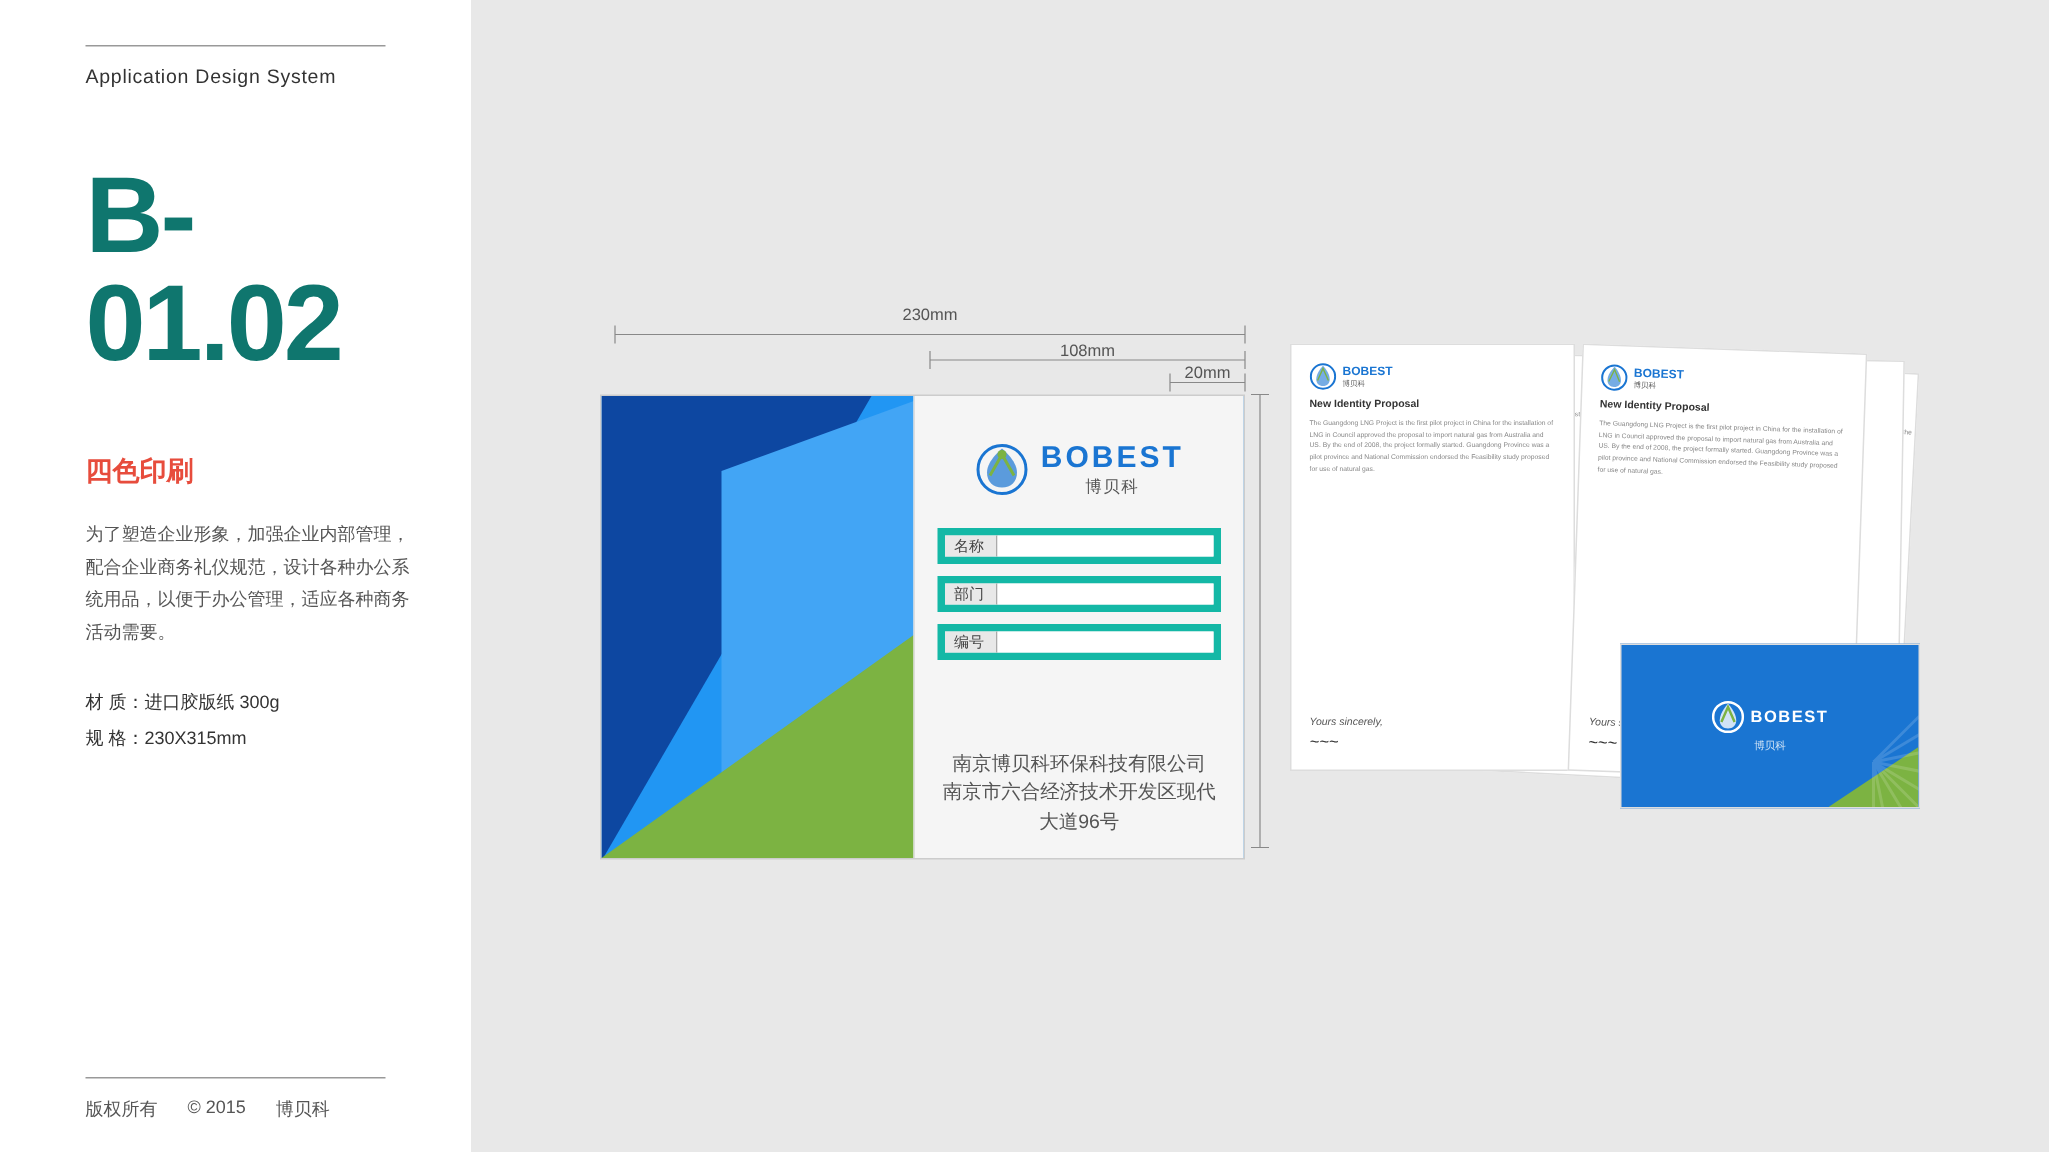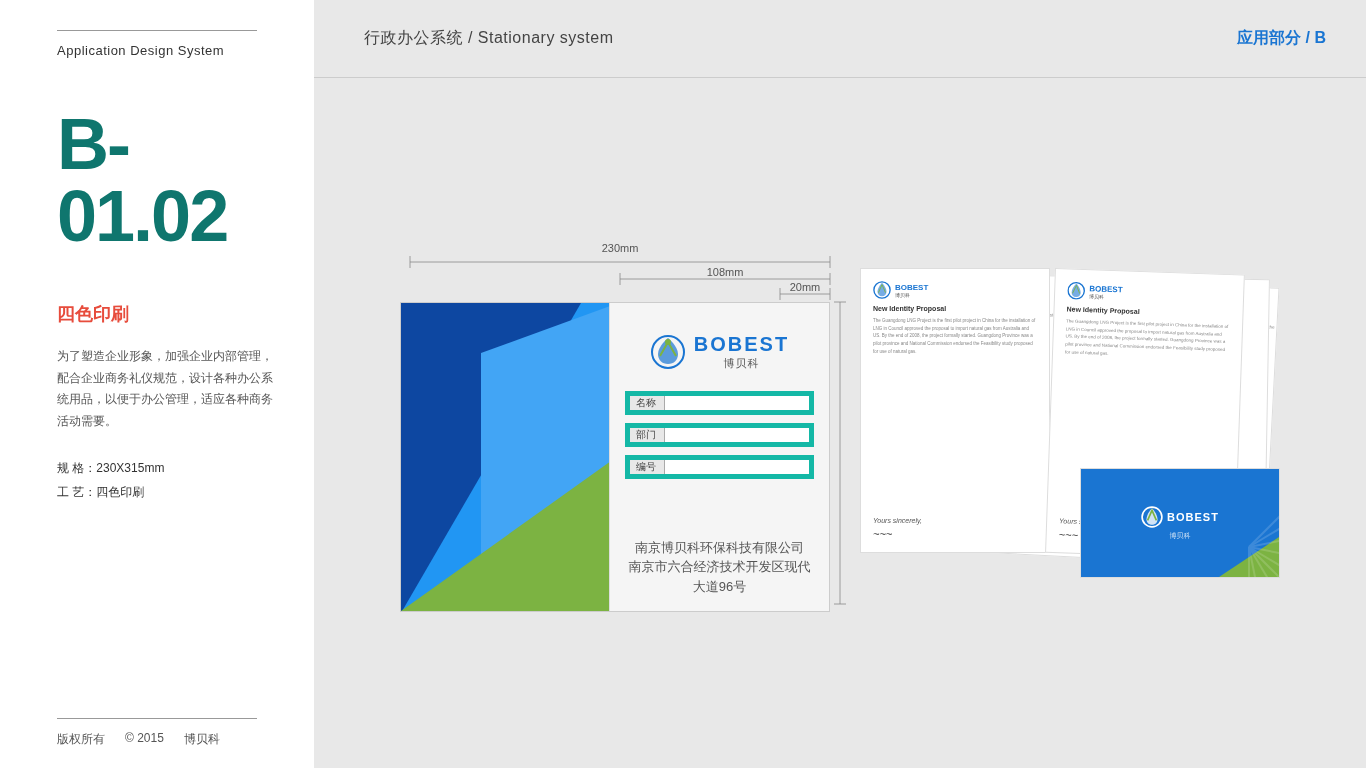--- a/index.html
+++ b/index.html
@@ -415,39 +415,35 @@
 </head>
 <body>
 
 <div class="sidebar">
   <div class="sidebar-top-line"></div>
   <div class="sidebar-title">Application Design System</div>
   <div class="sidebar-code">B-01.02</div>
   <div class="sidebar-section-title">四色印刷</div>
   <div class="sidebar-description">为了塑造企业形象，加强企业内部管理，配合企业商务礼仪规范，设计各种办公系统用品，以便于办公管理，适应各种商务活动需要。</div>
   <div class="sidebar-specs">
+    <div>材 质：<span>进口胶版纸 300g</span></div>
     <div>规 格：<span>230X315mm</span></div>
-    <div>工 艺：<span>四色印刷</span></div>
   </div>
   <div class="sidebar-bottom">
     <div class="sidebar-bottom-line"></div>
     <div class="sidebar-footer">
       <span>版权所有</span>
       <span>© 2015</span>
       <span>博贝科</span>
     </div>
   </div>
 </div>
 
 <div class="main">
 
-  <div class="main-header">
-    <div class="header-subtitle">行政办公系统 / Stationary system</div>
-    <div class="header-section">应用部分 / B</div>
-  </div>
 
   <div class="main-content">
 
     <div class="folder-area-wrapper">
 
       <svg width="450" height="380" style="position:absolute;top:0;left:0;pointer-events:none;z-index:10;">
 
         <line x1="10" y1="28" x2="430" y2="28" stroke="#888" stroke-width="0.8"></line>
         <line x1="10" y1="22" x2="10" y2="34" stroke="#888" stroke-width="0.8"></line>
         <line x1="430" y1="22" x2="430" y2="34" stroke="#888" stroke-width="0.8"></line>

